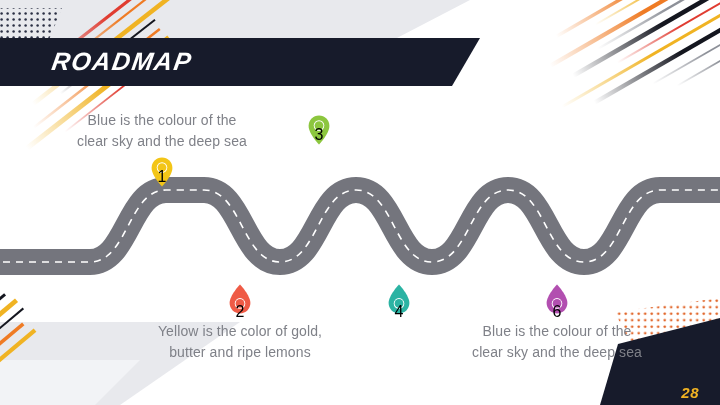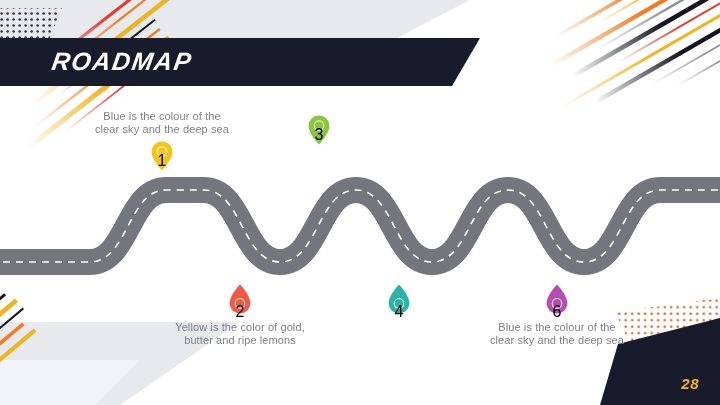--- a/index.html
+++ b/index.html
@@ -52,22 +52,22 @@
   }
 
   
   .milestone {
     position: absolute;
     z-index: 9;
     width: 180px;
     text-align: center;
   }
   .ms-caption {
-    font-size: 11px;
-    line-height: 13px;
+    font-size: 14px;
+    line-height: 21px;
     color: #7f8188;
     white-space: pre-line;
     letter-spacing: 0.1px;
   }
   .pin-wrap {
     position: relative;
     width: 100%;
     height: 34px;
   }
   .pin {
@@ -77,21 +77,21 @@
     width: 24px;
     height: 32px;
   }
   .milestone.top .pin-wrap { margin-top: 4px; }
   .milestone.bottom .ms-caption { margin-top: 4px; }
 
   
   #page-number {
     position: absolute;
     right: 21px;
-    bottom: 13px;
+    bottom: 4px;
     z-index: 12;
     color: #f0b323;
     font-size: 15px;
     font-weight: bold;
     font-style: italic;
     letter-spacing: 0.5px;
   }
 </style>
 </head>
 <body>

